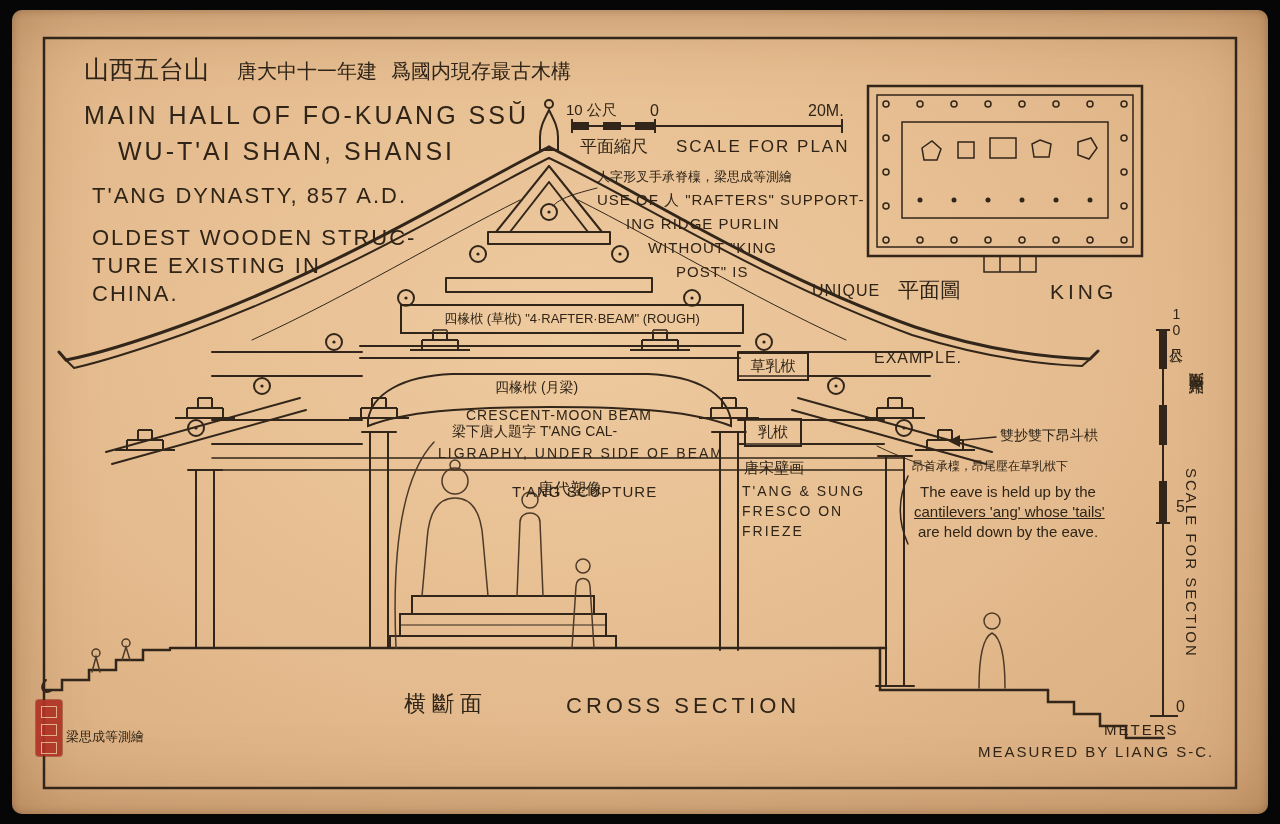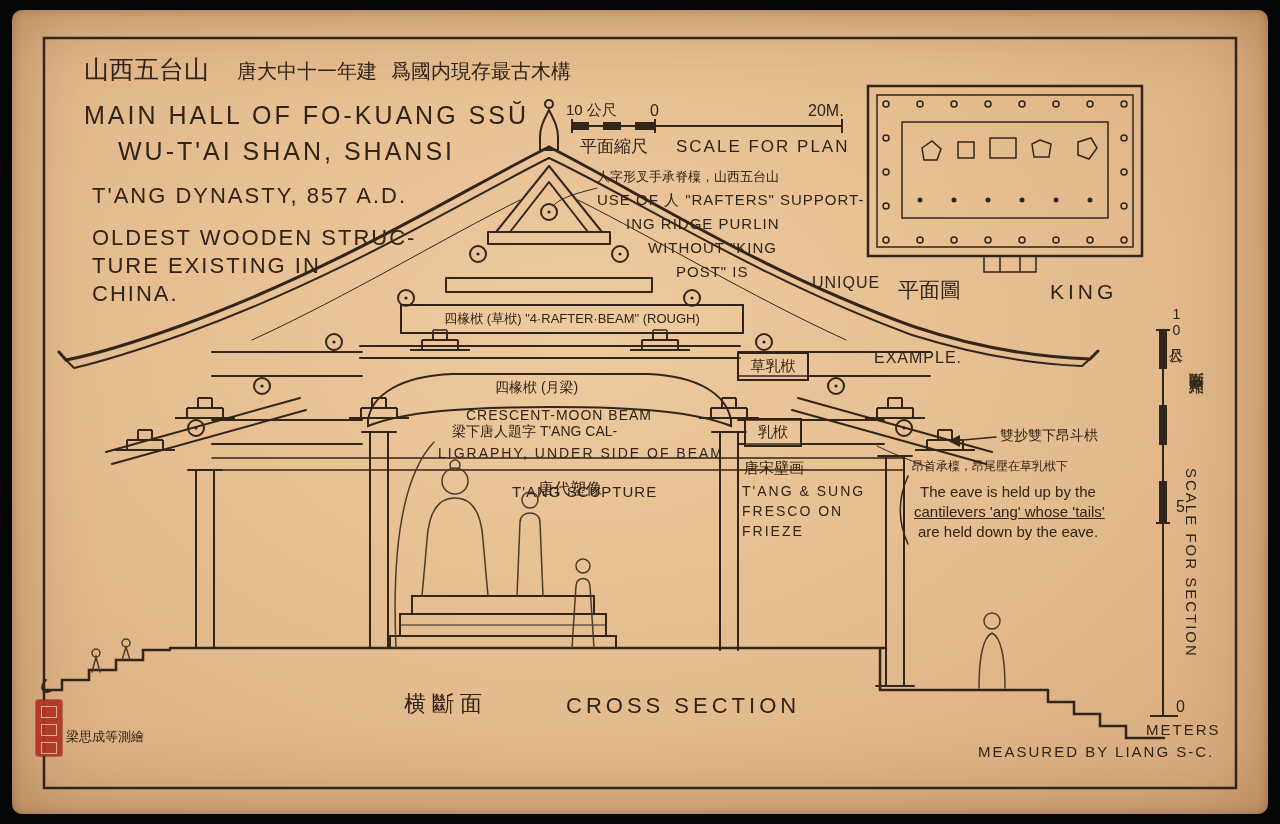--- a/index.html
+++ b/index.html
@@ -227,26 +227,26 @@
 
 <div class="t" style="left:566px;top:102px;font-size:15px;">10 公尺</div>
 <div class="t" style="left:650px;top:102px;font-size:16px;">0</div>
 <div class="t" style="left:808px;top:102px;font-size:16px;">20M.</div>
 <div class="t" style="left:580px;top:138px;font-size:17px;">平面縮尺</div>
 <div class="t hand" style="left:676px;top:138px;font-size:17px;">SCALE FOR PLAN</div>
 
 <div class="t" style="left:898px;top:278px;font-size:21px;">平面圖</div>
 <div class="t hand" style="left:1050px;top:280px;font-size:21px;letter-spacing:4px;">KING</div>
 
-<div class="t" style="left:597px;top:170px;font-size:13px;">人字形叉手承脊檁，山西五台山</div>
+<div class="t" style="left:597px;top:170px;font-size:13px;">人字形叉手承脊檁，梁思成等測繪</div>
 <div class="t hand" style="left:597px;top:192px;font-size:15px;letter-spacing:1px;">USE OF 人 "RAFTERS" SUPPORT-</div>
 <div class="t hand" style="left:626px;top:216px;font-size:15px;letter-spacing:1px;">ING RIDGE PURLIN</div>
 <div class="t hand" style="left:648px;top:240px;font-size:15px;letter-spacing:1px;">WITHOUT "KING</div>
 <div class="t hand" style="left:676px;top:264px;font-size:15px;letter-spacing:1px;">POST" IS</div>
-<div class="t hand" style="left:812px;top:274px;font-size:16px;letter-spacing:1px;">UNIQUE</div>
+<div class="t hand" style="left:812px;top:282px;font-size:16px;letter-spacing:1px;">UNIQUE</div>
 <div class="t hand" style="left:874px;top:310px;font-size:16px;letter-spacing:1px;margin-top:39px;">EXAMPLE.</div>
 
 <div class="box" style="left:400px;top:304px;width:340px;height:26px;font-size:13px;">四椽栿 (草栿)   "4·RAFTER·BEAM" (ROUGH)</div>
 <div class="t" style="left:495px;top:380px;font-size:14px;">四椽栿 (月梁)</div>
 <div class="t hand" style="left:466px;top:402px;font-size:14px;letter-spacing:1px;margin-top:6px;">CRESCENT-MOON BEAM</div>
 <div class="t" style="left:452px;top:424px;font-size:14px;">梁下唐人題字  T'ANG CAL-</div>
 <div class="t hand" style="left:438px;top:446px;font-size:14px;">LIGRAPHY, UNDER SIDE OF BEAM</div>
 <div class="box" style="left:737px;top:352px;width:68px;height:25px;font-size:15px;">草乳栿</div>
 <div class="box" style="left:744px;top:418px;width:54px;height:25px;font-size:15px;">乳栿</div>
 
@@ -265,21 +265,21 @@
 <div class="t" style="left:914px;top:504px;font-size:15px;text-decoration:underline;">cantilevers 'ang' whose 'tails'</div>
 <div class="t" style="left:918px;top:524px;font-size:15px;">are held down by the eave.</div>
 
 <div class="t vert" style="left:1168px;top:306px;font-size:14px;">
   <span>10</span><span>公尺</span>
 </div>
 <div class="t vert" style="left:1188px;top:360px;font-size:15px;letter-spacing:2px;">斷面圖縮尺</div>
 <div class="t" style="left:1176px;top:498px;font-size:16px;">5</div>
 <div class="t vlat" style="left:1182px;top:468px;height:244px;font-size:15px;letter-spacing:2px;">SCALE FOR SECTION</div>
 <div class="t" style="left:1176px;top:698px;font-size:16px;">0</div>
-<div class="t hand" style="left:1146px;top:722px;font-size:15px;">METERS</div>
+<div class="t hand" style="left:1104px;top:722px;font-size:15px;">METERS</div>
 
 <div class="t" style="left:404px;top:692px;font-size:22px;letter-spacing:6px;">横斷面</div>
 <div class="t hand" style="left:566px;top:694px;font-size:22px;letter-spacing:4px;">CROSS SECTION</div>
 <div class="t" style="left:66px;top:730px;font-size:13px;">梁思成等測繪</div>
 <div class="t hand" style="left:978px;top:744px;font-size:15px;letter-spacing:2px;">MEASURED BY LIANG S-C.</div>
 
 <div class="seal">
     <i></i>
     <i></i>
     <i></i>

